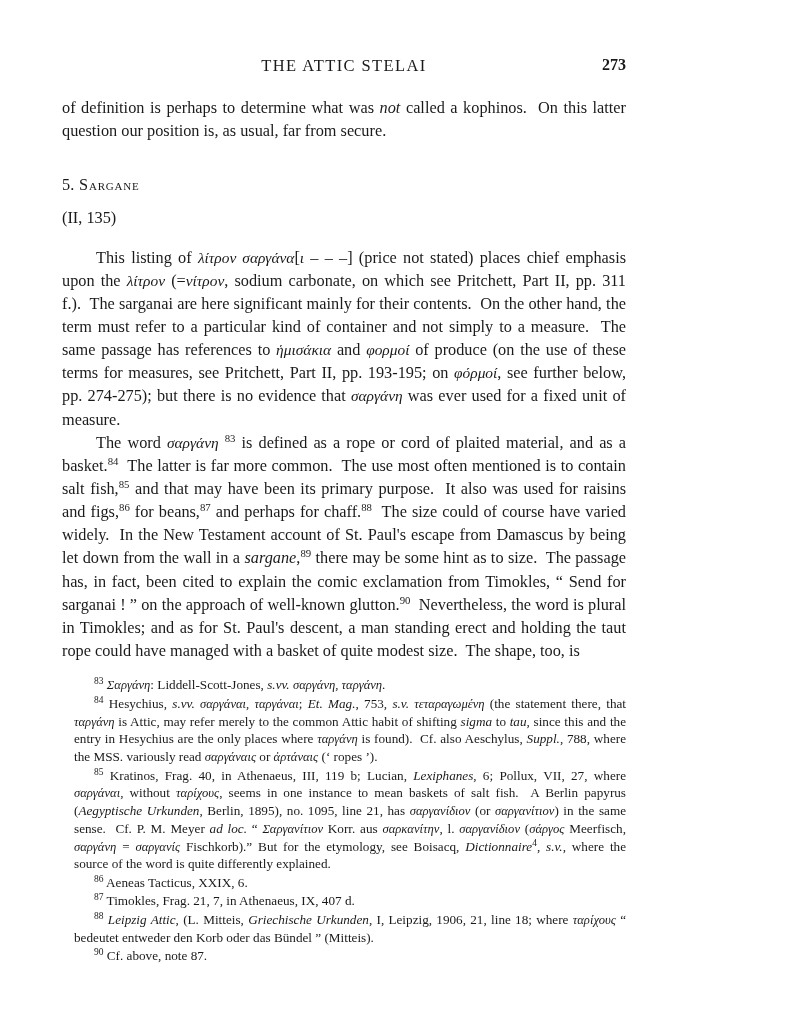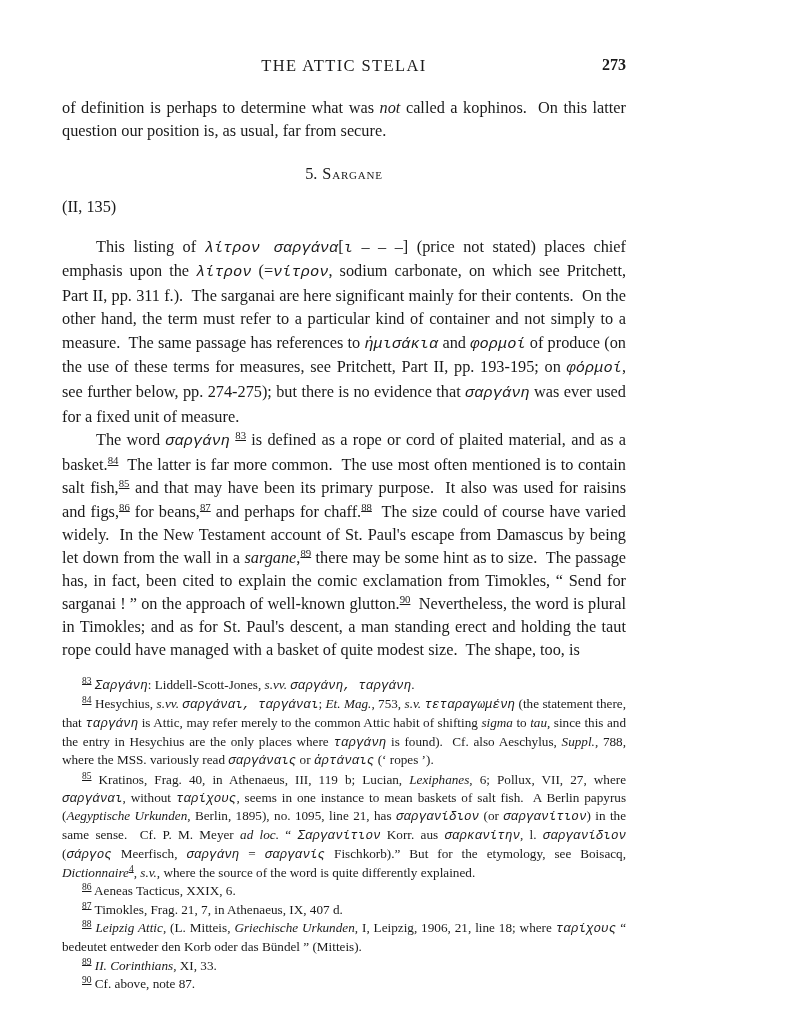--- a/index.html
+++ b/index.html
@@ -46,47 +46,46 @@
     text-align: justify;
     hyphens: none;
   }
   .body-text p {
     margin: 0 0 0 0;
   }
   .para-indent {
     text-indent: 34px;
   }
   .section-head {
-    text-align: center;
-    margin: 20px 0 0 0;
+    margin: 31px 0 0 0;
     font-size: 16.3px;
     letter-spacing: 0.8px;
   }
   .section-head .num { letter-spacing: 0; }
   .section-sub {
     text-align: left;
     margin: 10px 0 16px 0;
     font-size: 16.3px;
   }
   .gk {
-    font-family: Liberation Mono, monospace;
+    font-family: Liberation Serif, serif;
     font-style: italic;
     font-size: 15.4px;
   }
   sup {
     font-size: 0.66em;
     vertical-align: super;
     line-height: 0;
-    text-decoration: underline;
   }
   .notes {
     margin-top: 14px;
     font-size: 13.2px;
     line-height: 1.33;
     text-align: justify;
+    margin-left: 12px;
   }
   .notes .note {
     margin: 0 0 1px 0;
     text-indent: 20px;
   }
   .notes .gk {
     font-size: 12.6px;
   }
   .notes sup {
     font-size: 0.72em;
@@ -116,17 +115,16 @@
     <p class="para-indent">The word <span class="gk">σαργάνη</span> <sup>83</sup> is defined as a rope or cord of plaited material, and as a basket.<sup>84</sup>&nbsp; The latter is far more common.&nbsp; The use most often mentioned is to contain salt fish,<sup>85</sup> and that may have been its primary purpose.&nbsp; It also was used for raisins and figs,<sup>86</sup> for beans,<sup>87</sup> and perhaps for chaff.<sup>88</sup>&nbsp; The size could of course have varied widely.&nbsp; In the New Testament account of St. Paul's escape from Damascus by being let down from the wall in a <i>sargane</i>,<sup>89</sup> there may be some hint as to size.&nbsp; The passage has, in fact, been cited to explain the comic exclamation from Timokles, “ Send for sarganai ! ” on the approach of well-known glutton.<sup>90</sup>&nbsp; Nevertheless, the word is plural in Timokles; and as for St. Paul's descent, a man standing erect and holding the taut rope could have managed with a basket of quite modest size.&nbsp; The shape, too, is</p>
   </div>
 
   <div class="notes">
     <p class="note"><sup>83</sup> <span><span class="gk">Σαργάνη</span>: Liddell-Scott-Jones, <i>s.vv.</i> <span class="gk">σαργάνη, ταργάνη</span>.</span></p>
     <p class="note"><sup>84</sup> <span>Hesychius, <i>s.vv.</i> <span class="gk">σαργάναι, ταργάναι</span>; <i>Et. Mag.</i>, 753, <i>s.v.</i> <span class="gk">τεταραγωμένη</span> (the statement there, that <span class="gk">ταργάνη</span> is Attic, may refer merely to the common Attic habit of shifting <i>sigma</i> to <i>tau</i>, since this and the entry in Hesychius are the only places where <span class="gk">ταργάνη</span> is found).&nbsp; Cf. also Aeschylus, <i>Suppl.</i>, 788, where the MSS. variously read <span class="gk">σαργάναις</span> or <span class="gk">ἀρτάναις</span> (‘ ropes ’).</span></p>
     <p class="note"><sup>85</sup> <span>Kratinos, Frag. 40, in Athenaeus, III, 119 b; Lucian, <i>Lexiphanes</i>, 6; Pollux, VII, 27, where <span class="gk">σαργάναι</span>, without <span class="gk">ταρίχους</span>, seems in one instance to mean baskets of salt fish.&nbsp; A Berlin papyrus (<i>Aegyptische Urkunden</i>, Berlin, 1895), no. 1095, line 21, has <span class="gk">σαργανίδιον</span> (or <span class="gk">σαργανίτιον</span>) in the same sense.&nbsp; Cf. P. M. Meyer <i>ad loc.</i> “ <span class="gk">Σαργανίτιον</span> Korr. aus <span class="gk">σαρκανίτην</span>, l. <span class="gk">σαργανίδιον</span> (<span class="gk">σάργος</span> Meerfisch, <span class="gk">σαργάνη</span> = <span class="gk">σαργανίς</span> Fischkorb).” But for the etymology, see Boisacq, <i>Dictionnaire</i><sup>4</sup>, <i>s.v.</i>, where the source of the word is quite differently explained.</span></p>
     <p class="note"><sup>86</sup> <span>Aeneas Tacticus, XXIX, 6.</span></p>
     <p class="note"><sup>87</sup> <span>Timokles, Frag. 21, 7, in Athenaeus, IX, 407 d.</span></p>
     <p class="note"><sup>88</sup> <span><i>Leipzig Attic</i>, (L. Mitteis, <i>Griechische Urkunden</i>, I, Leipzig, 1906, 21, line 18; where <span class="gk">ταρίχους</span> “ bedeutet entweder den Korb oder das Bündel ” (Mitteis).</span></p>
-    <p class="note"><sup>89</sup> <span><i>II. Corinthians</i>, XI, 33.</span></p>
     <p class="note"><sup>90</sup> <span>Cf. above, note 87.</span></p>
   </div>
 
 </div>
 
 </body></html>

